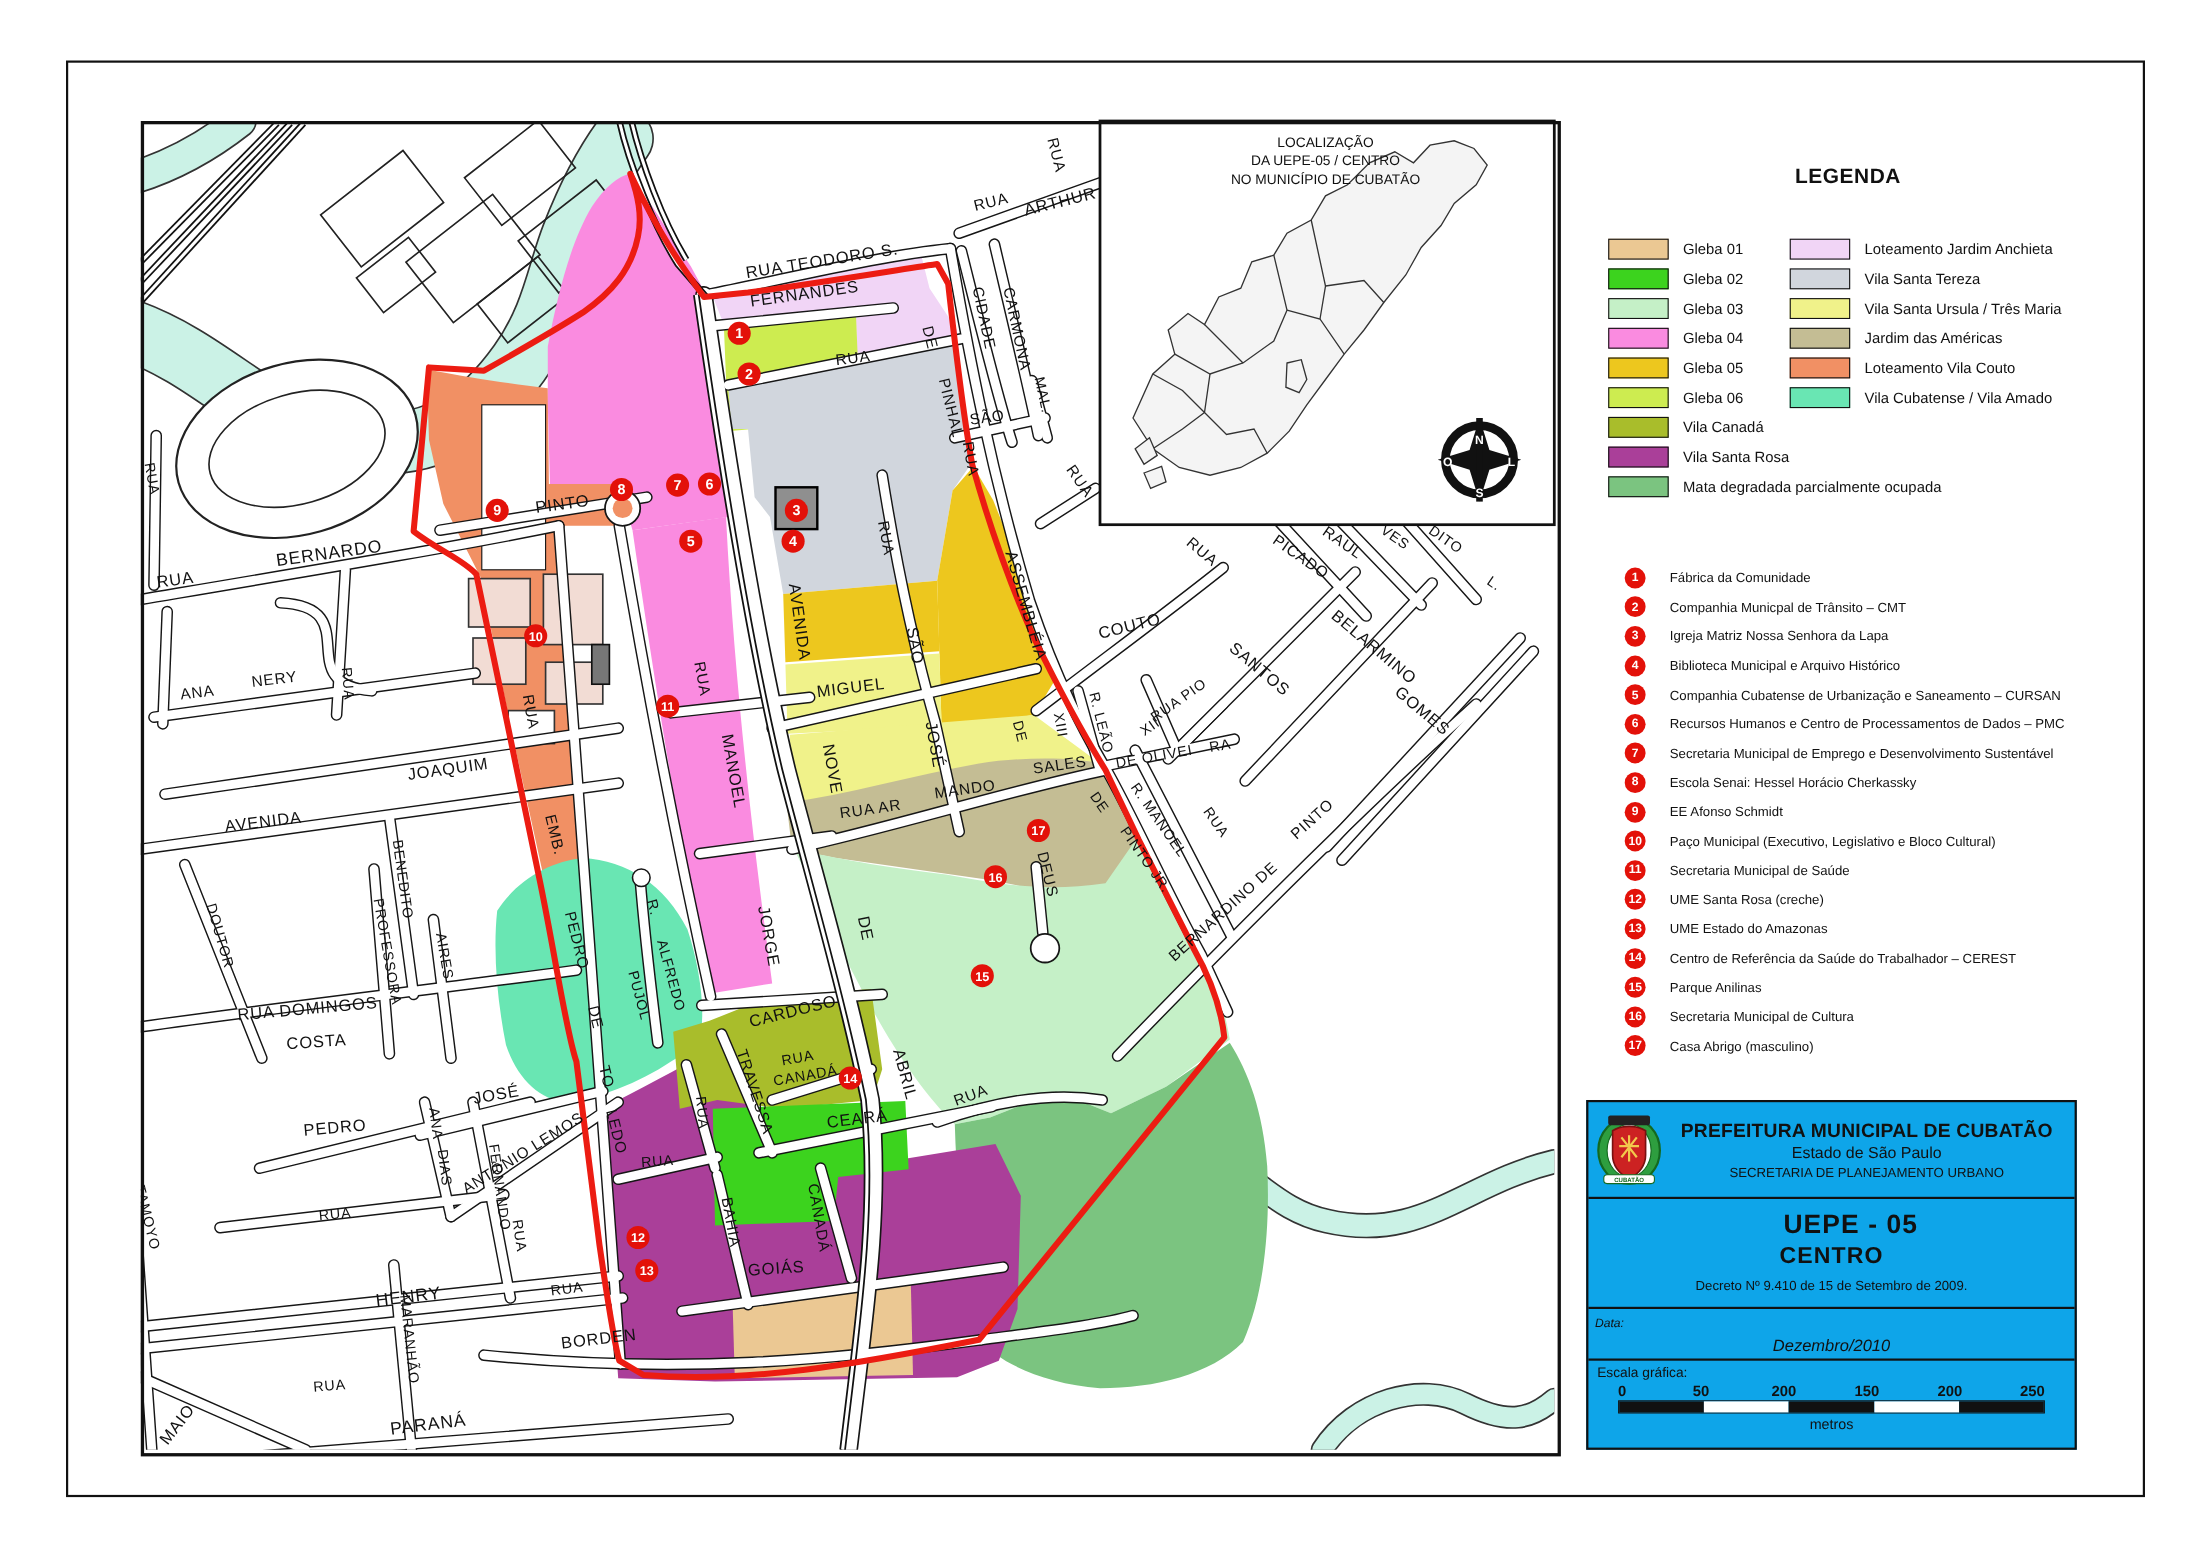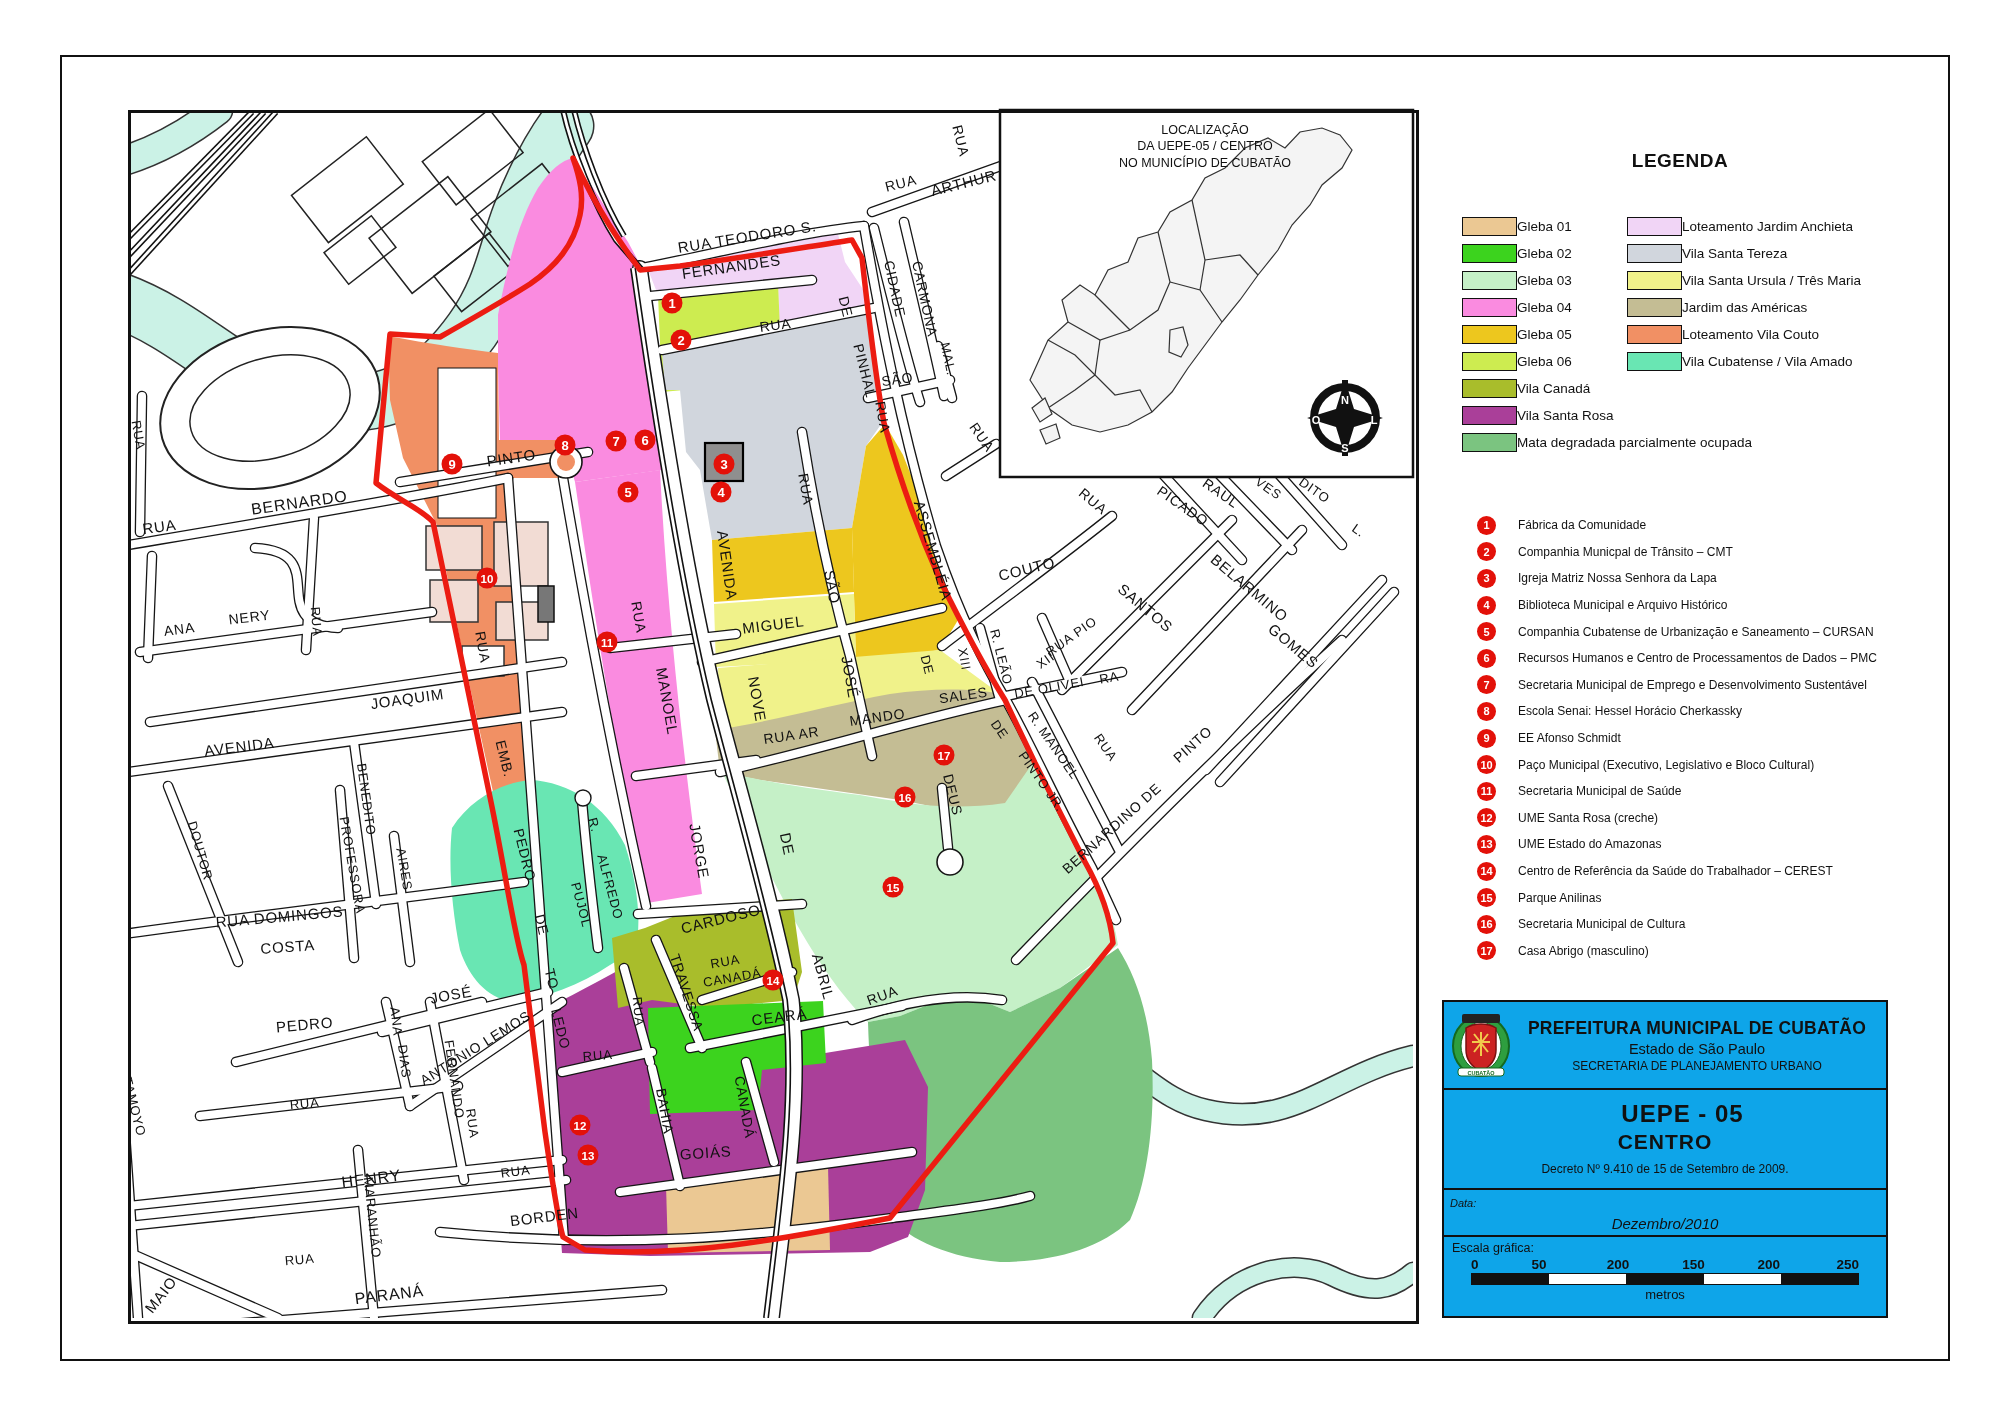--- a/index.html
+++ b/index.html
@@ -26,21 +26,21 @@
   #inset-shape path.lines{fill:none;}
   
   #inset-title{left:1020px;top:122px;width:370px;text-align:center;font-size:12.5px;font-weight:500;line-height:1.3;}
   
   #legend-title{left:1560px;top:150px;width:240px;text-align:center;font-size:19px;font-weight:bold;letter-spacing:.5px;}
   .leg-col{display:flex;flex-direction:column;}
   #legend-left{left:1462px;top:213px;}
   #legend-right{left:1627px;top:213px;}
   .leg-row{display:flex;align-items:center;height:27px;}
   .leg-swatch{width:53px;height:17px;border:1.6px solid #111;flex:none;}
-  .leg-label{font-size:13.5px;white-space:nowrap;}
+  .leg-label{padding-left:13px;font-size:13.5px;white-space:nowrap;}
   
   #poi-list{left:1477px;top:512px;display:flex;flex-direction:column;}
   .poi-row{display:flex;align-items:center;height:26.6px;}
   .poi-badge{width:19px;height:19px;border-radius:50%;color:#fff;font-size:11px;font-weight:bold;display:flex;align-items:center;justify-content:center;flex:none;}
   .poi-label{padding-left:22px;font-size:12px;white-space:nowrap;}
   
   #title-block{left:1442px;top:1000px;width:446px;height:318px;border:2.5px solid #111;box-sizing:border-box;background:#0ea5e9;}
   #tb-header{height:88px;border-bottom:2px solid #111;display:flex;align-items:center;box-sizing:border-box;}
   #tb-logo{width:74px;display:flex;justify-content:center;flex:none;}
   #tb-htext{flex:1;text-align:center;padding-right:10px;}
@@ -53,21 +53,21 @@
   .tb-decree{font-size:12px;margin-top:8px;}
   #tb-credits{height:47px;border-bottom:2px solid #111;box-sizing:border-box;display:flex;}
   #tb-elab{width:292px;border-right:2px solid #111;box-sizing:border-box;padding:3px 6px;font-size:11px;line-height:1.25;}
   #tb-elab .bold{font-weight:bold;}
   #tb-data{flex:1;padding:7px 6px;font-size:11px;font-style:italic;}
   #tb-data-value{font-size:15px;text-align:center;margin-top:6px;}
   #tb-scale{padding:4px 8px;}
   #tb-scale-label{font-size:12.5px;}
   #scale-wrap{width:388px;margin:2px auto 0 auto;}
   #scale-ticks{display:flex;justify-content:space-between;font-size:13.5px;font-weight:bold;}
-  #scale-ticks span{width:30px;text-align:left;}
+  #scale-ticks span{width:30px;text-align:center;}
   #scale-ticks span:first-child{text-align:left;width:15px;}
   #scale-ticks span:last-child{text-align:right;width:26px;}
   #scale-bar{display:flex;height:10px;border:1.5px solid #111;margin-top:1px;}
   #scale-bar div{flex:1;}
   #scale-unit{text-align:center;font-size:13px;margin-top:2px;}
 </style>
 </head>
 <body>
 
 <svg id="map-svg" class="abs" viewBox="0 0 2000 1414" xmlns="http://www.w3.org/2000/svg">

